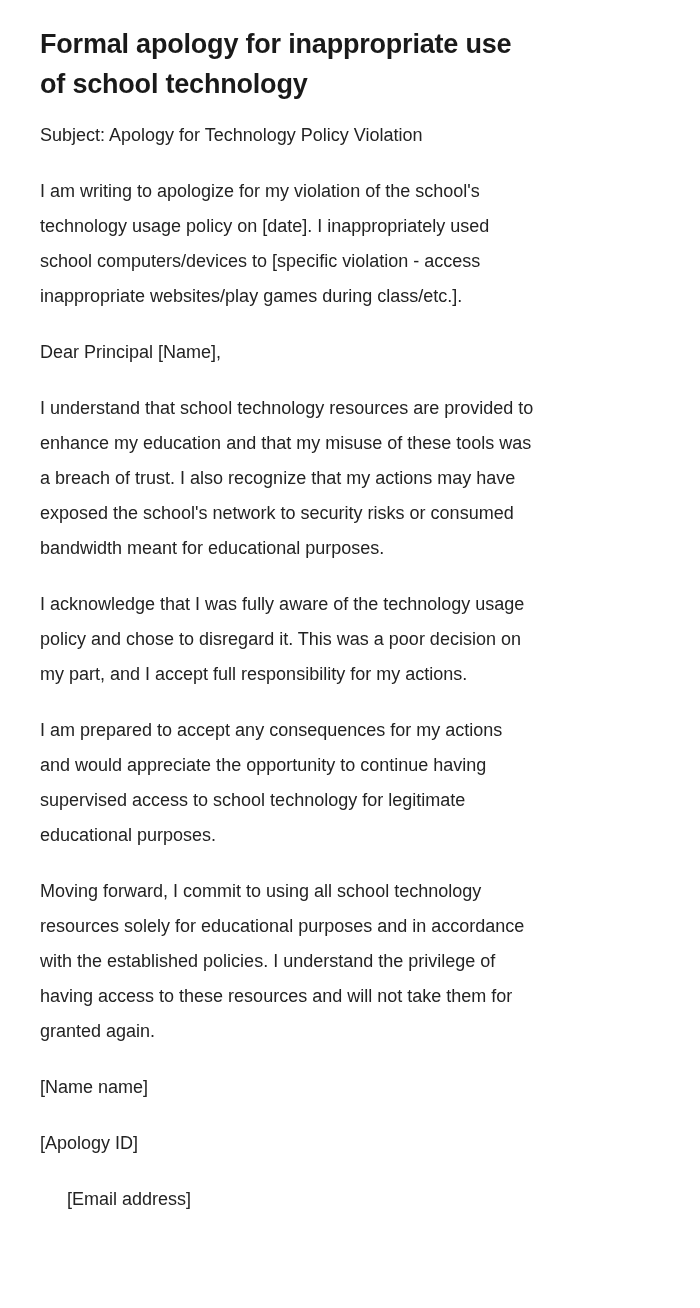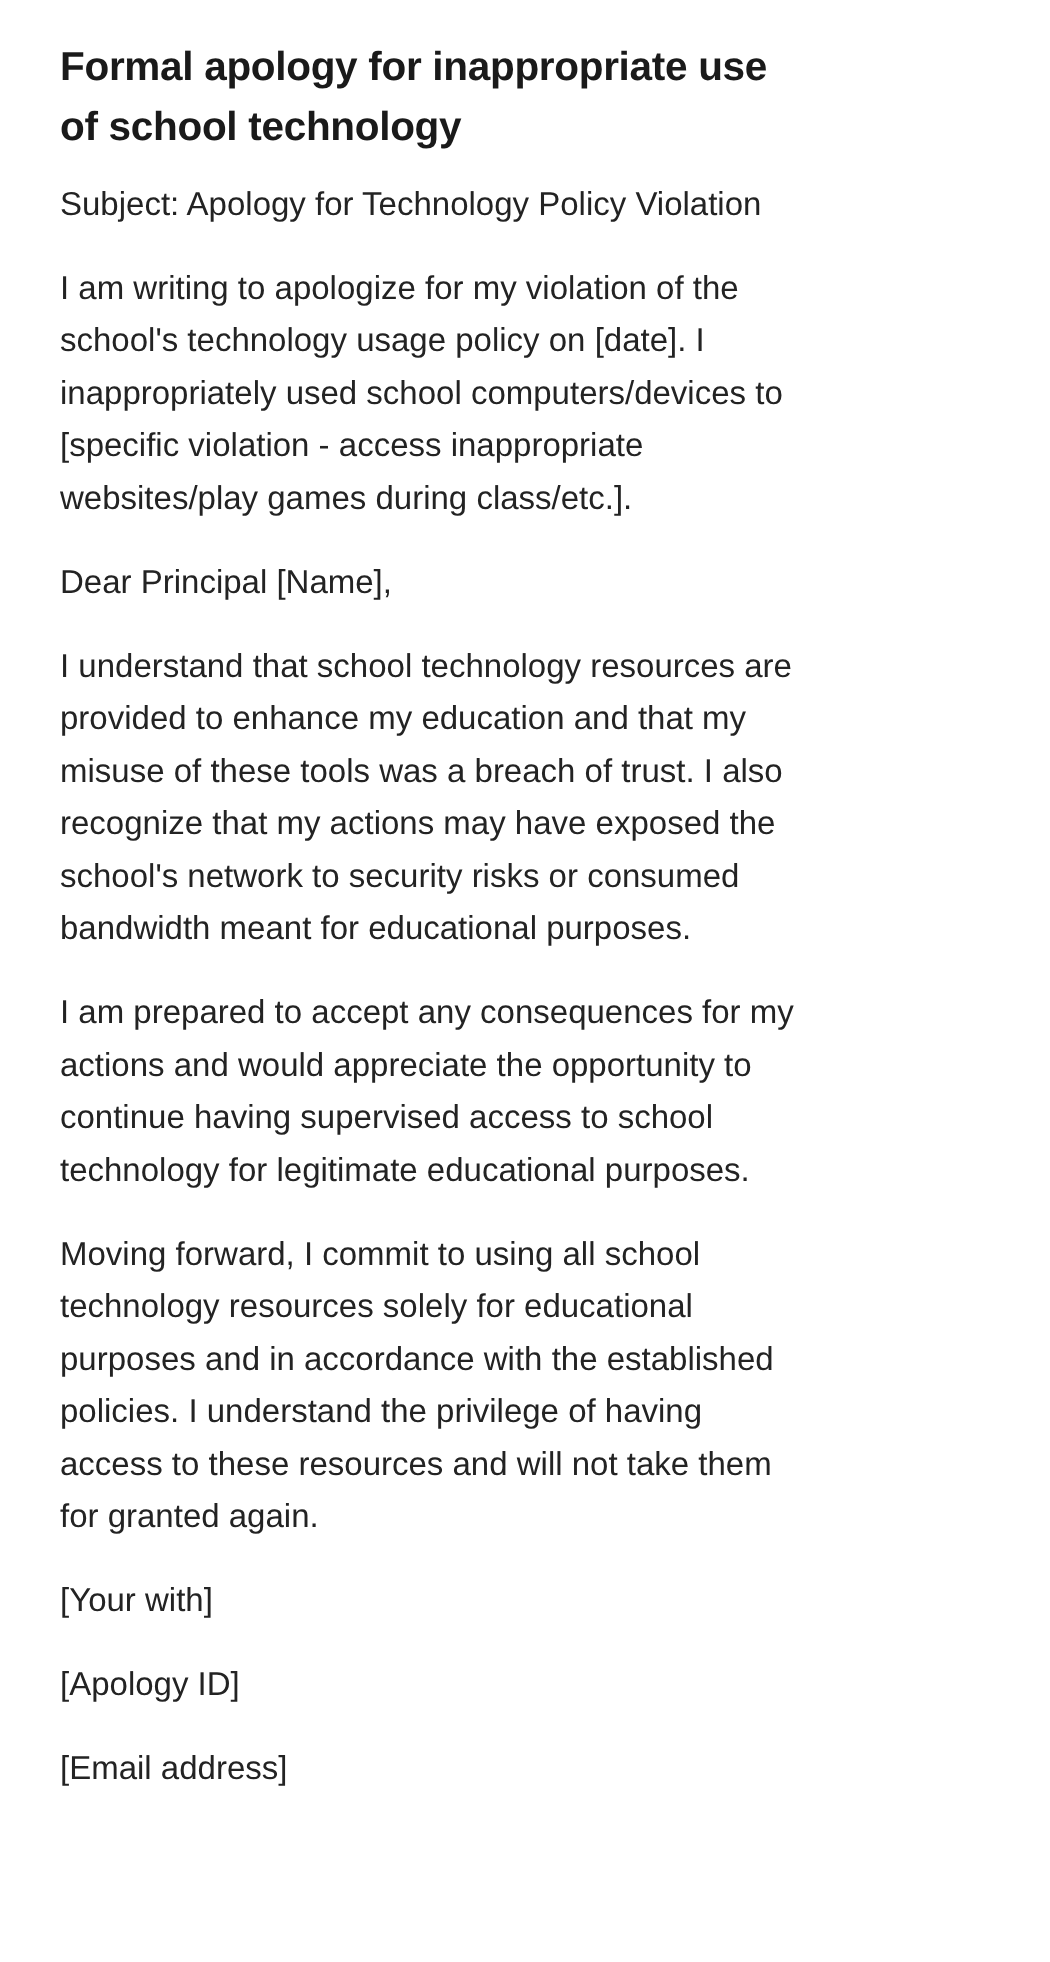--- a/index.html
+++ b/index.html
@@ -29,63 +29,65 @@
     font-family: "Liberation Sans", sans-serif;
     font-size: 27px;
     line-height: 40px;
     font-weight: 700;
     letter-spacing: -0.2px;
     color: #1a1a1a;
     max-width: 575px;
   }
 
   .article-body {
-    font-size: 22px;
+    font-size: 18px;
     line-height: 35px;
     color: #232323;
     font-weight: 400;
   }
 
   .article-body p {
     margin: 0 0 21px 0;
     padding: 0;
     max-width: 600px;
   }
 
   .article-body p.sig-line {
     max-width: 600px;
   }
 
   .article-body p:last-child {
     margin-bottom: 0;
+    margin-left: 27px;
   }
 </style>
 </head>
 <body>
 
 <div class="article">
 
   <h1 class="article-title">Formal apology for inappropriate use of school technology</h1>
 
   <div class="article-body">
 
     <p>Subject: Apology for Technology Policy Violation</p>
 
     <p>I am writing to apologize for my violation of the school's technology usage policy on [date]. I inappropriately used school computers/devices to [specific violation - access inappropriate websites/play games during class/etc.].</p>
 
     <p>Dear Principal [Name],</p>
 
     <p>I understand that school technology resources are provided to enhance my education and that my misuse of these tools was a breach of trust. I also recognize that my actions may have exposed the school's network to security risks or consumed bandwidth meant for educational purposes.</p>
 
+    <p>I acknowledge that I was fully aware of the technology usage policy and chose to disregard it. This was a poor decision on my part, and I accept full responsibility for my actions.</p>
 
     <p>I am prepared to accept any consequences for my actions and would appreciate the opportunity to continue having supervised access to school technology for legitimate educational purposes.</p>
 
     <p>Moving forward, I commit to using all school technology resources solely for educational purposes and in accordance with the established policies. I understand the privilege of having access to these resources and will not take them for granted again.</p>
 
 
-    <p class="sig-line">[Your with]</p>
+    <p class="sig-line">[Name name]</p>
 
     <p class="sig-line">[Apology ID]</p>
 
     <p class="sig-line">[Email address]</p>
 
   </div>
 </div>
 
 </body></html>

